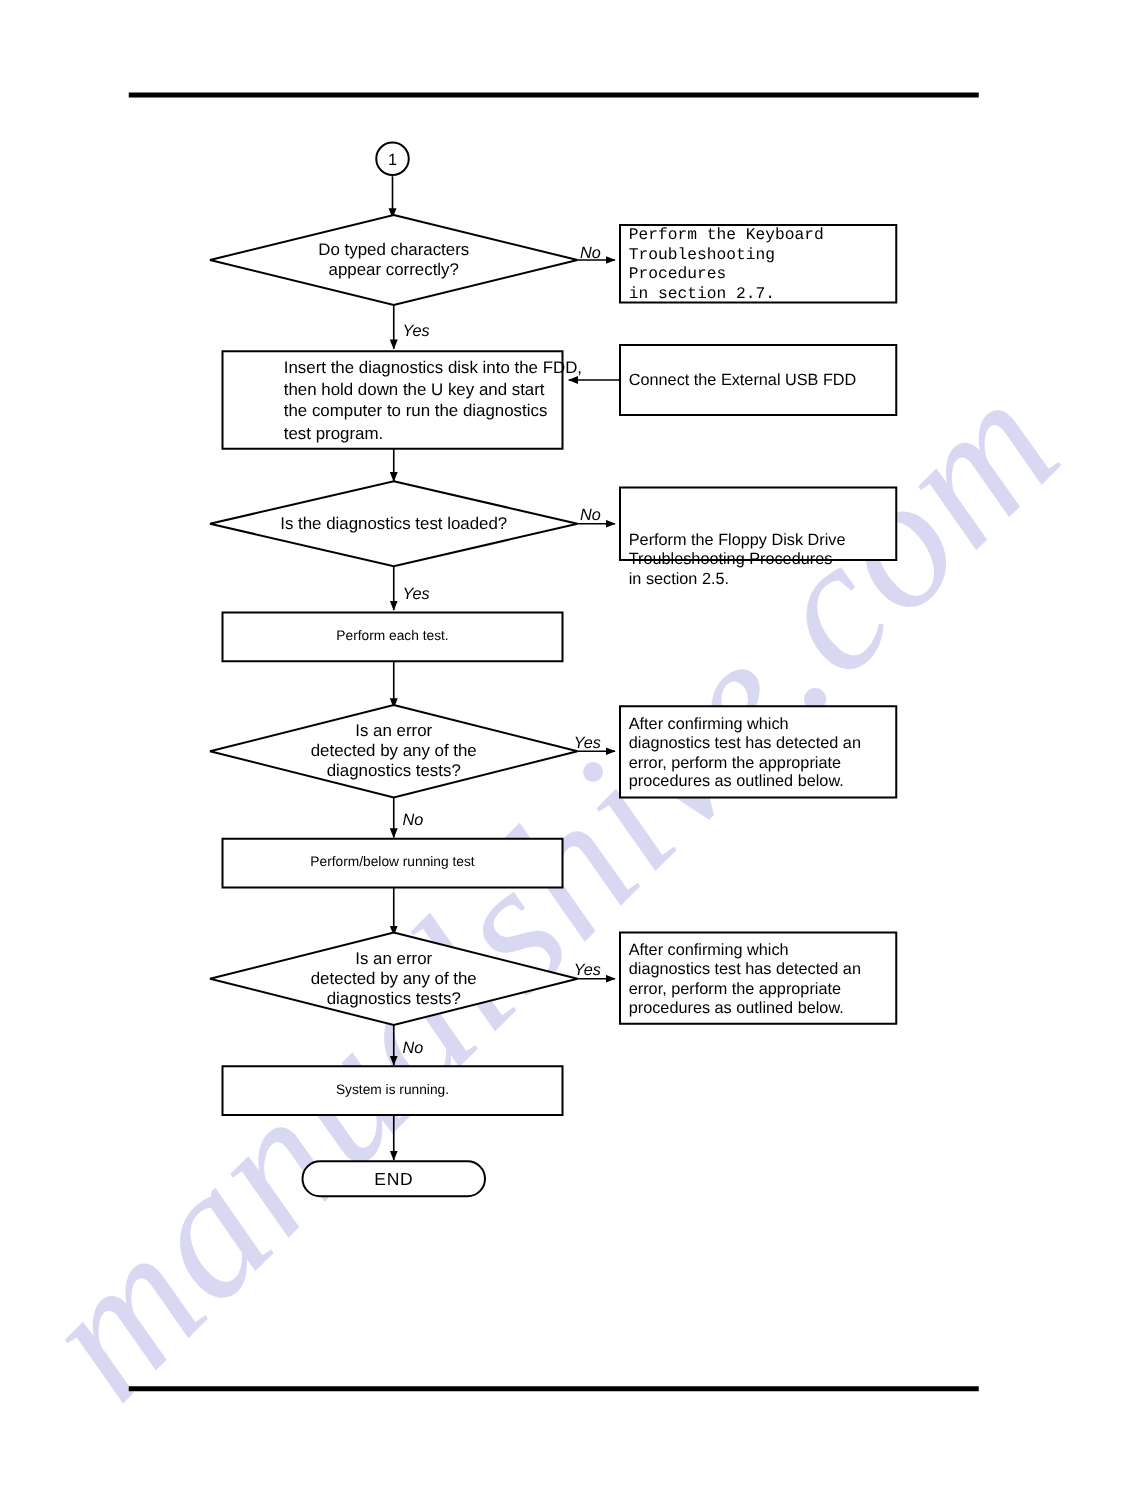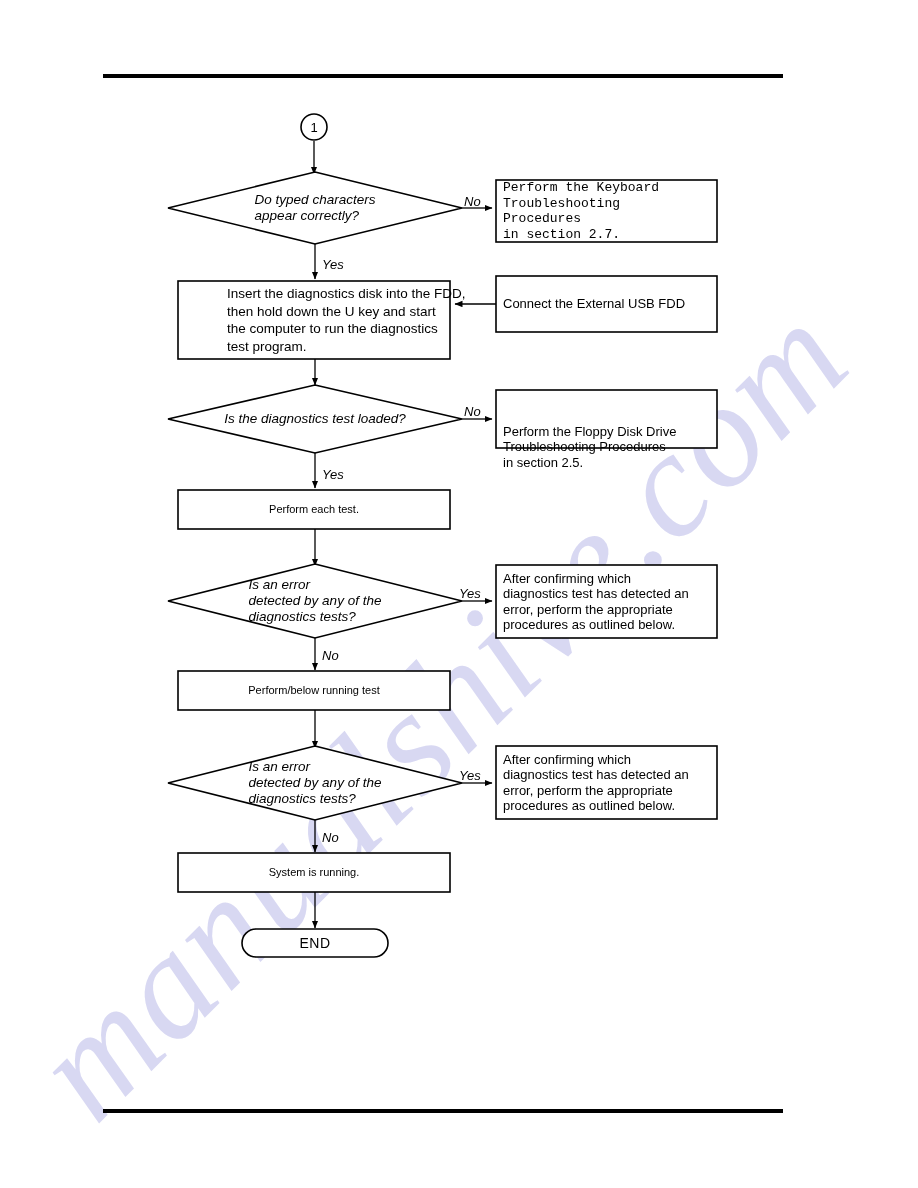--- a/index.html
+++ b/index.html
@@ -91,24 +91,23 @@
     font-size: 13px;
     line-height: 15.5px;
     padding-left: 7px;
     box-sizing: border-box;
   }
   
   .dia-text {
     display: flex;
     align-items: center;
     justify-content: center;
-    text-align: left;
+    text-align: center;
     font-size: 13.5px;
     line-height: 16px;
-    font-style: italic;
   }
   
   .indent-text {
     display: flex;
     align-items: center;
     justify-content: flex-start;
     text-align: left;
     font-size: 13.5px;
     line-height: 17.5px;
     padding-left: 8px;

